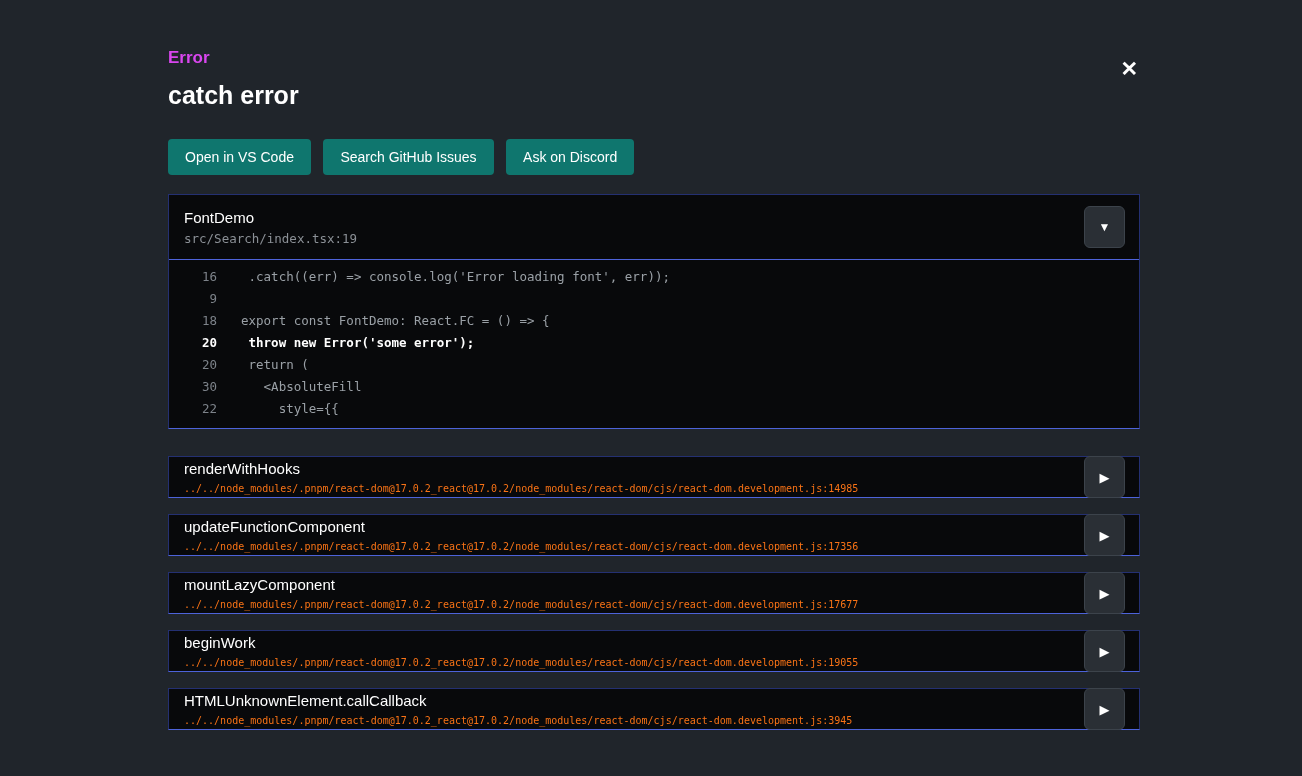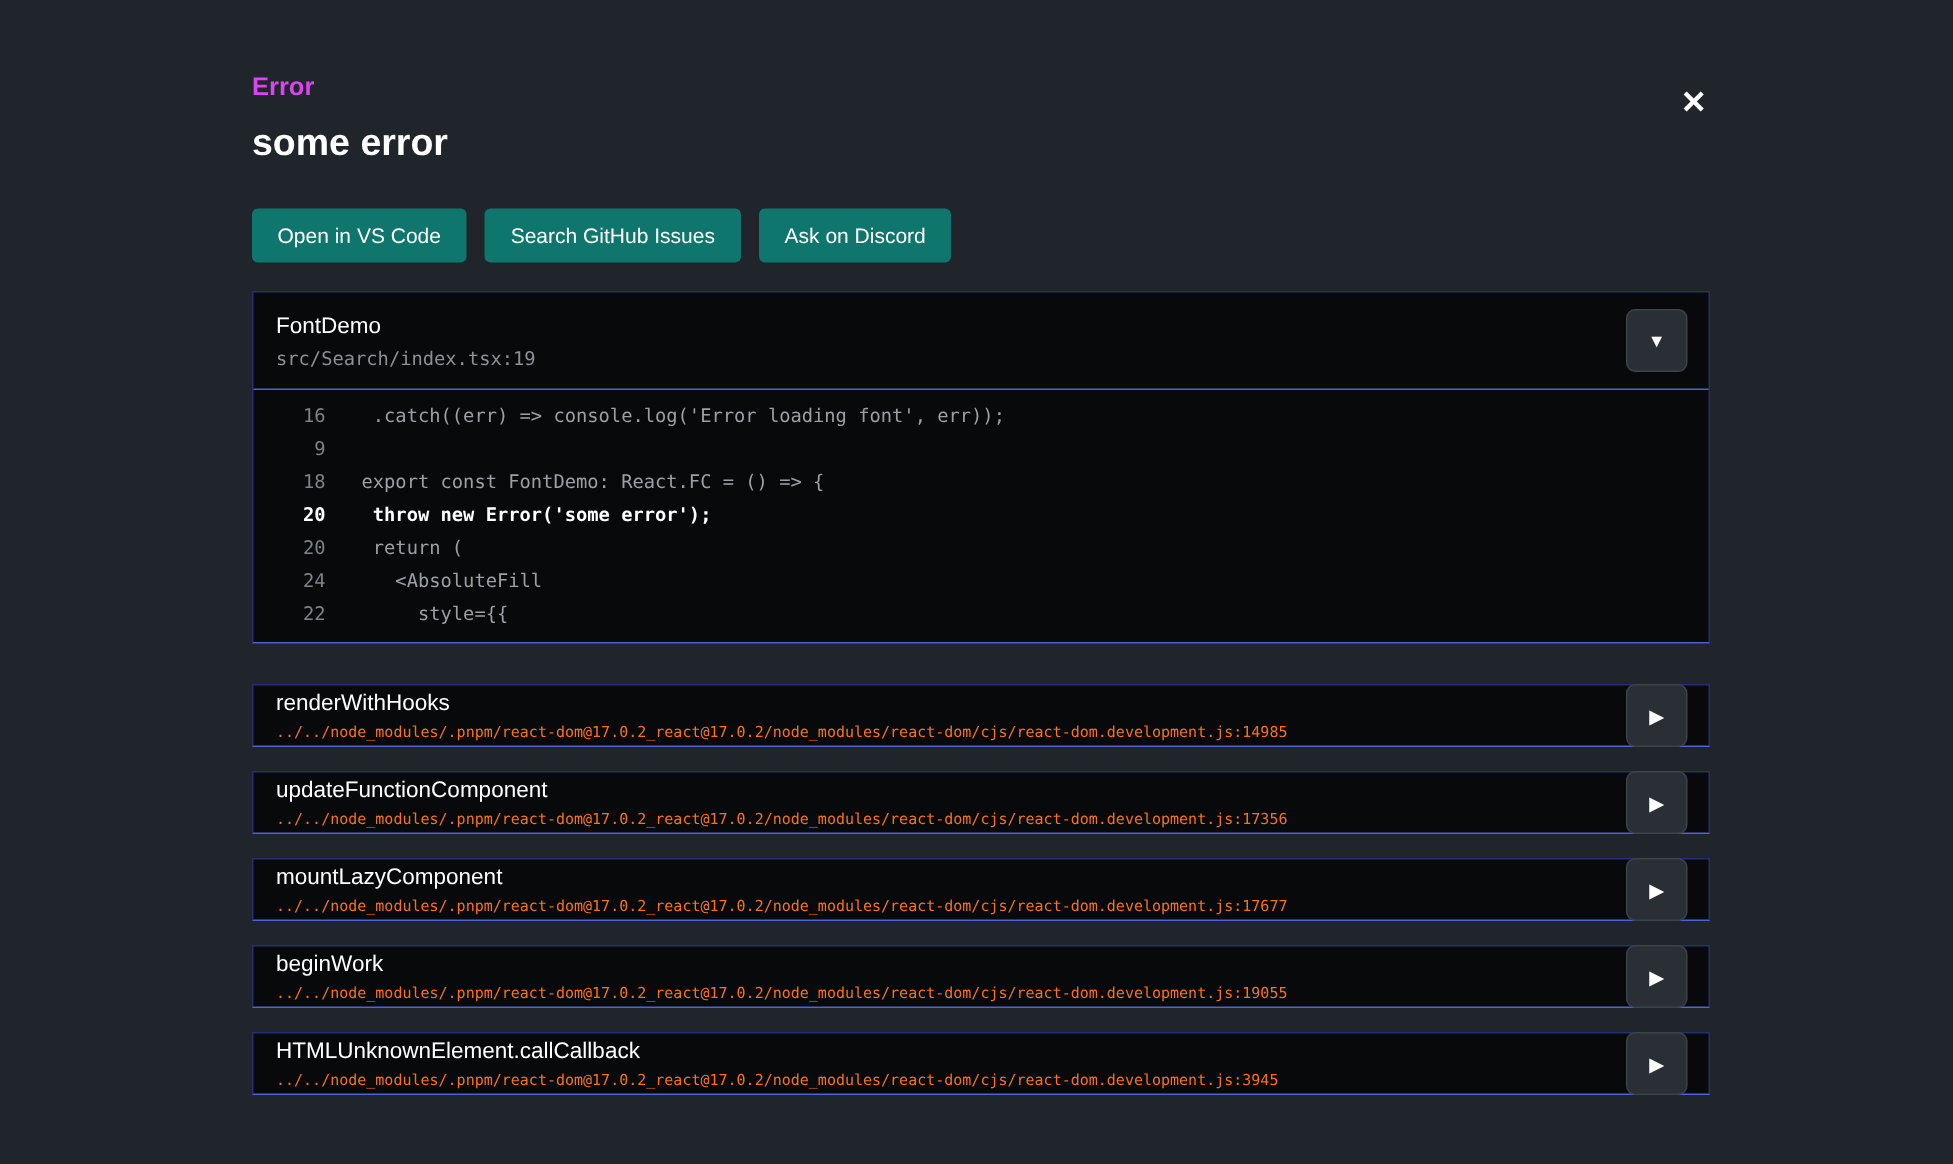--- a/index.html
+++ b/index.html
@@ -126,21 +126,21 @@
 </head>
 <body>
 
 <div class="container">
 
   <button class="close-btn">
     <span>✕</span>
   </button>
 
   <div class="error-type">Error</div>
-  <h1 class="error-message">some error</h1>
+  <h1 class="error-message">catch error</h1>
 
   <div class="actions">
     <button class="btn">Open in VS Code</button>
     <button class="btn">Search GitHub Issues</button>
     <button class="btn">Ask on Discord</button>
   </div>
 
   <section class="panel code-frame">
     <header>
       <div class="frame-meta">
@@ -150,21 +150,21 @@
       <button class="icon-btn">
         <span class="chevron">▼</span>
       </button>
     </header>
     <div class="code">
       <div class="code-line"><span class="ln">16</span><span class="src"> .catch((err) =&gt; console.log('Error loading font', err));</span></div>
       <div class="code-line"><span class="ln">9</span><span class="src"></span></div>
       <div class="code-line"><span class="ln">18</span><span class="src">export const FontDemo: React.FC = () =&gt; {</span></div>
       <div class="code-line highlight"><span class="ln">20</span><span class="src"> throw new Error('some error');</span></div>
       <div class="code-line"><span class="ln">20</span><span class="src"> return (</span></div>
-      <div class="code-line"><span class="ln">24</span><span class="src">   &lt;AbsoluteFill</span></div>
+      <div class="code-line"><span class="ln">30</span><span class="src">   &lt;AbsoluteFill</span></div>
       <div class="code-line"><span class="ln">22</span><span class="src">     style={{</span></div>
     </div>
   </section>
 
   <div class="stack">
 
     <div class="panel stack-frame">
       <div class="frame-meta">
         <div class="fn">renderWithHooks</div>
         <div class="path">../../node_modules/.pnpm/react-dom@17.0.2_react@17.0.2/node_modules/react-dom/cjs/react-dom.development.js:14985</div>

